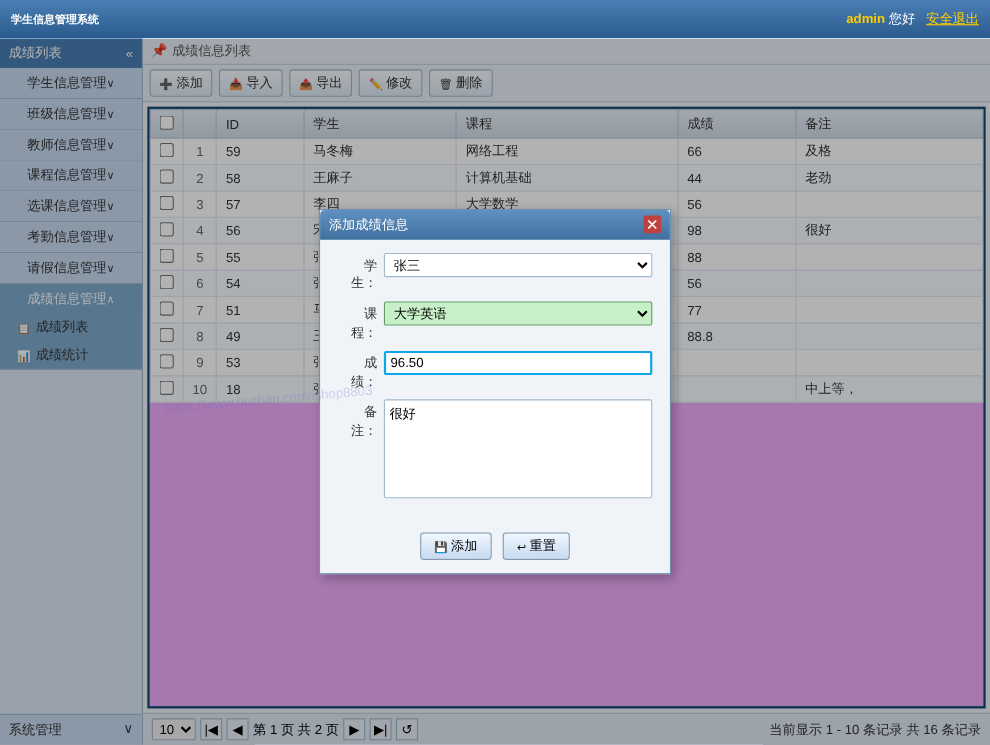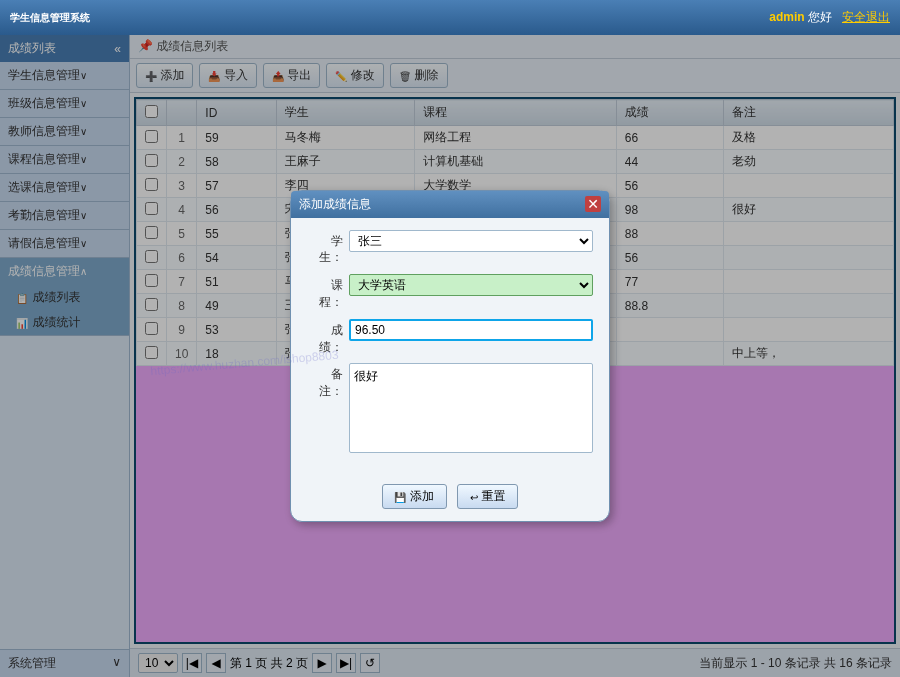--- a/index.html
+++ b/index.html
@@ -10,21 +10,21 @@
     .header-title { color: #fff; font-size: 10px; font-weight: bold; }
     .header-right { color: #fff; font-size: 12px; }
 
     
     .main-layout { display: flex; height: 642px; }
 
     
     .sidebar { width: 130px; background: #dce9f5; border-right: 1px solid #a0b8d0; display: flex; flex-direction: column; }
     .sidebar-title { background: #4a7fb5; color: #fff; padding: 5px 8px; font-size: 12px; display: flex; justify-content: space-between; align-items: center; }
     .sidebar-section { border-bottom: 1px solid #a0b8d0; }
-    .sidebar-section-header { background: #c8daf0; padding: 5px 8px; color: #333; cursor: pointer; display: flex; justify-content: flex-start; align-items: center; }
+    .sidebar-section-header { background: #c8daf0; padding: 5px 8px; color: #333; cursor: pointer; display: flex; justify-content: center; align-items: center; }
     .sidebar-item { padding: 4px 8px 4px 16px; color: #333; cursor: pointer; display: flex; align-items: center; gap: 4px; }
     .sidebar-bottom { margin-top: auto; background: #c8daf0; border-top: 1px solid #a0b8d0; padding: 5px 8px; color: #333; cursor: pointer; display: flex; justify-content: space-between; }
 
     
     .content { flex: 1; display: flex; flex-direction: column; background: #f0f4f8; }
 
     
     .tab-bar { background: #d0dde8; display: flex; align-items: center; padding: 4px 6px 0; border-bottom: 1px solid #a0b8d0; gap: 2px; }
     .tab { padding: 4px 12px; background: #e8f0f8; border: 1px solid #a0b8d0; border-bottom: none; cursor: pointer; color: #333; border-radius: 3px 3px 0 0; }
     .tab.active { background: #fff; color: #333; font-weight: bold; }
@@ -53,21 +53,21 @@
     .footer-left { display: flex; align-items: center; gap: 4px; }
     .page-select { border: 1px solid #a0b8cc; border-radius: 2px; padding: 1px 2px; height: 20px; }
     .page-btn { border: 1px solid #a0b8cc; background: #e8f0f8; width: 20px; height: 20px; cursor: pointer; display: inline-flex; align-items: center; justify-content: center; }
     .footer-right { color: #333; }
 
     
     .copyright { background: #c8d8e8; text-align: center; padding: 4px; color: #555; border-top: 1px solid #a0b8d0; font-size: 11px; }
 
     
     .modal-overlay { position: fixed; top: 35px; left: 0; width: 900px; height: 642px; background: rgba(0,0,0,0.3); display: flex; align-items: center; justify-content: center; z-index: 100; }
-    .modal { background: #f0f4f8; border: 1px solid #7090b0; border-radius: 12px; width: 320px; box-shadow: 3px 3px 10px rgba(0,0,0,0.3); }
+    .modal { background: #f0f4f8; border: 1px solid #7090b0; border-radius: 0; width: 320px; box-shadow: 3px 3px 10px rgba(0,0,0,0.3); }
     .modal-header { background: linear-gradient(to bottom, #6090c0, #4070a0); color: #fff; padding: 5px 8px; display: flex; justify-content: space-between; align-items: center; border-radius: 4px 4px 0 0; font-size: 12px; }
     .modal-close { color: #fff; cursor: pointer; font-size: 14px; background: #c04040; border: none; width: 16px; height: 16px; display: flex; align-items: center; justify-content: center; border-radius: 2px; }
     .modal-body { padding: 12px 16px; }
     .form-row { display: flex; align-items: flex-start; margin-bottom: 8px; }
     .form-label { width: 36px; color: #333; padding-top: 3px; line-height: 1.4; text-align: right; margin-right: 6px; }
     .form-control { flex: 1; }
     .form-select { width: 100%; border: 1px solid #a0b8cc; border-radius: 2px; padding: 2px 4px; height: 22px; background: #fff; }
     .form-select.highlighted { background: #c8f0c8; border-color: #60a060; }
     .form-input { width: 100%; border: 2px solid #0ea5e9; border-radius: 2px; padding: 2px 4px; height: 22px; }
     .form-textarea { width: 100%; border: 1px solid #a0b8cc; border-radius: 2px; padding: 4px; height: 90px; resize: none; }

